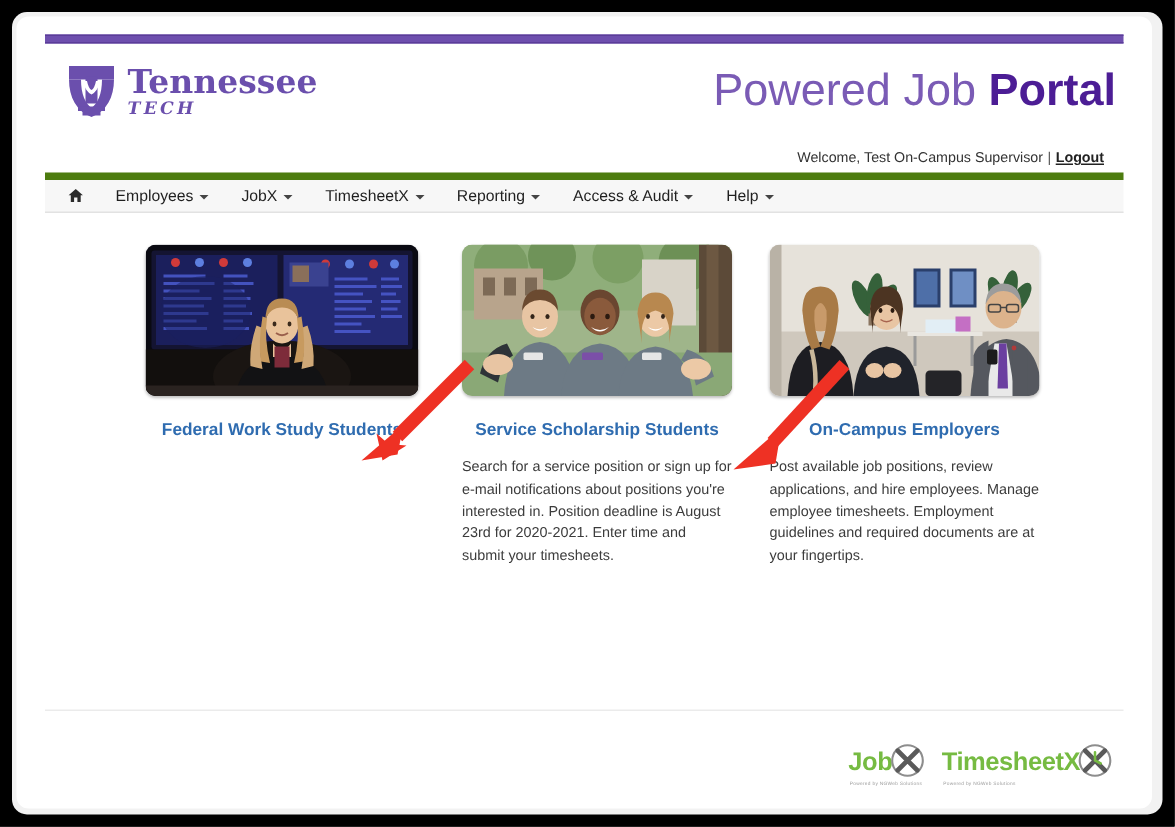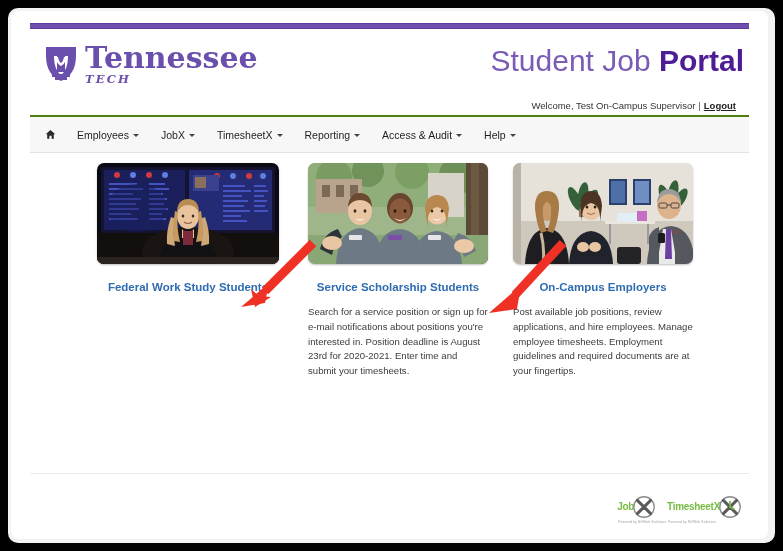--- a/index.html
+++ b/index.html
@@ -62,21 +62,21 @@
     left: 33px; top: 10px;
     display: flex;
     align-items: center;
     gap: 7px;
   }
   .logo-mark { width: 34px; height: 36px; display:block; }
   .logo-text { line-height: 1; }
   .logo-tennessee {
     font-family: "DejaVu Serif", serif;
     font-weight: bold;
-    font-size: 30px;
+    font-size: 22px;
     color: #6b4fad;
     letter-spacing: 0px;
     display: block;
   }
   .logo-tech {
     font-family: "DejaVu Serif", serif;
     font-weight: bold;
     font-size: 11.5px;
     color: #6b4fad;
     letter-spacing: 2.2px;
@@ -106,23 +106,23 @@
   .welcome a {
     color: #222;
     font-weight: bold;
     text-decoration: underline;
   }
 
   
   .navbar {
     position: absolute;
     left: 19px; top: 104px;
-    width: 719px; height: 38px;
+    width: 719px; height: 27px;
     background: #f7f7f7;
-    border-top: 2px solid #4d7c0f;
+    border-top: 5px solid #4d7c0f;
     border-bottom: 1px solid #e2e2e2;
     box-sizing: border-box;
     display: flex;
     align-items: center;
     padding-left: 9px;
   }
   .nav-item {
     font-size: 10.5px;
     color: #1f1f1f;
     padding: 0 11px;
@@ -214,21 +214,21 @@
     display: flex;
     align-items: flex-end;
     gap: 11px;
   }
   .brand {
     display: flex;
     align-items: center;
     position: relative;
   }
   .brand-word {
-    font-size: 10px;
+    font-size: 17px;
     font-weight: bold;
     color: #76bb42;
     letter-spacing: -0.3px;
     line-height: 1;
   }
   .brand-x { width: 24px; height: 24px; display:block; margin-left: -2px; }
   .brand-tag {
     position: absolute;
     left: 1px; bottom: -5px;
     font-size: 3.2px;
@@ -258,21 +258,21 @@
           <rect x="8" y="28" width="18" height="3" fill="#6b4fad"></rect>
           <rect x="11" y="31" width="12" height="3" fill="#6b4fad"></rect>
         </svg>
         <span class="logo-text">
           <span class="logo-tennessee">Tennessee</span>
           <span class="logo-tech">TECH</span>
         </span>
       </div>
 
       <div class="portal-title">
-        <span>Student Job</span>
+        <span>Powered Job</span>
         <span class="bold">Portal</span>
       </div>
     </div>
 
     <div class="welcome">
       <span>Welcome, Test On-Campus Supervisor</span><span class="sep">|</span><a href="#">Logout</a>
     </div>
 
     <div class="navbar">
       <div class="nav-item home">

